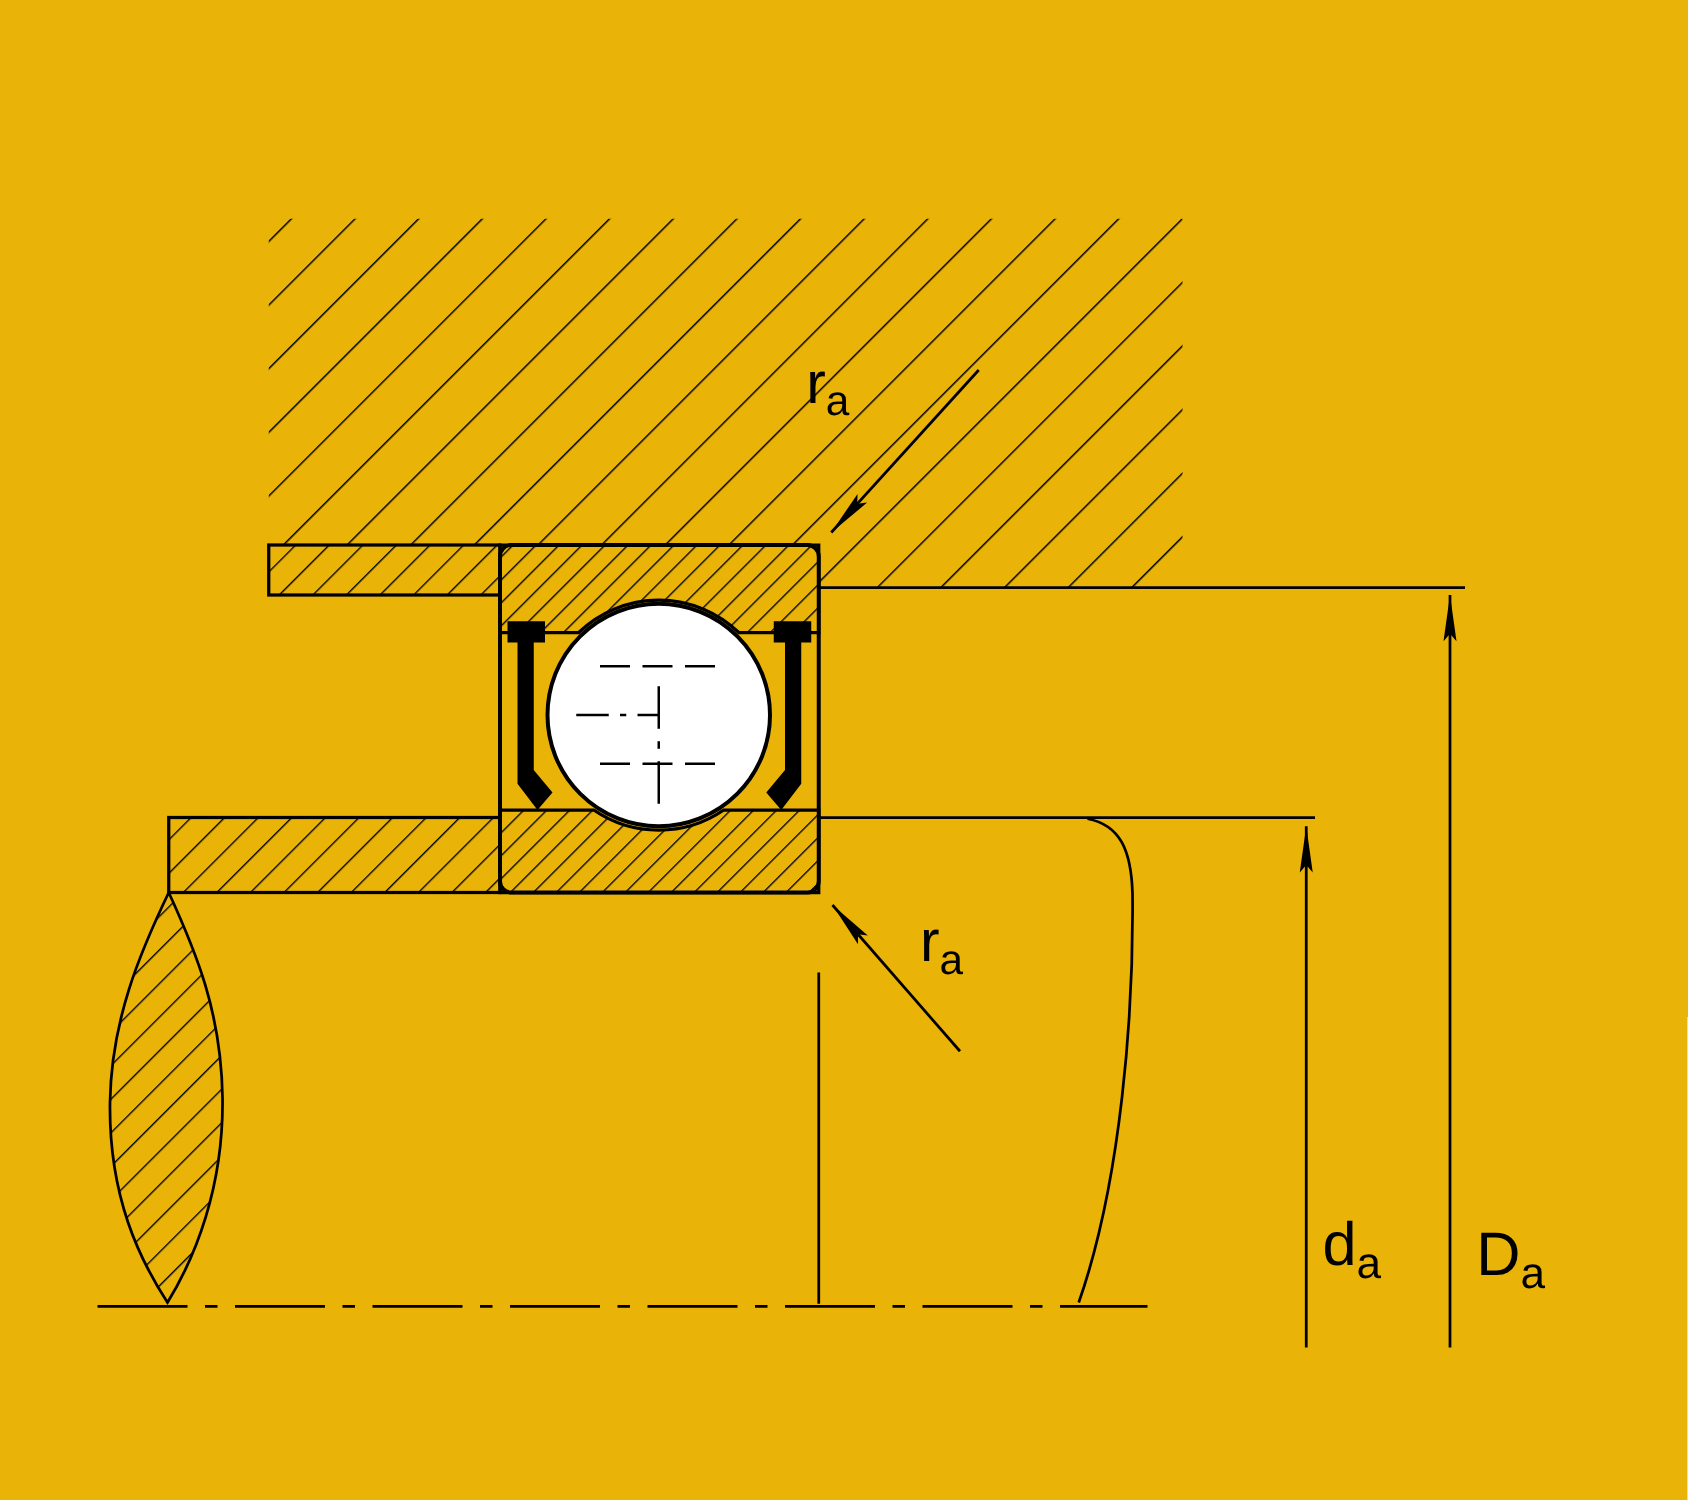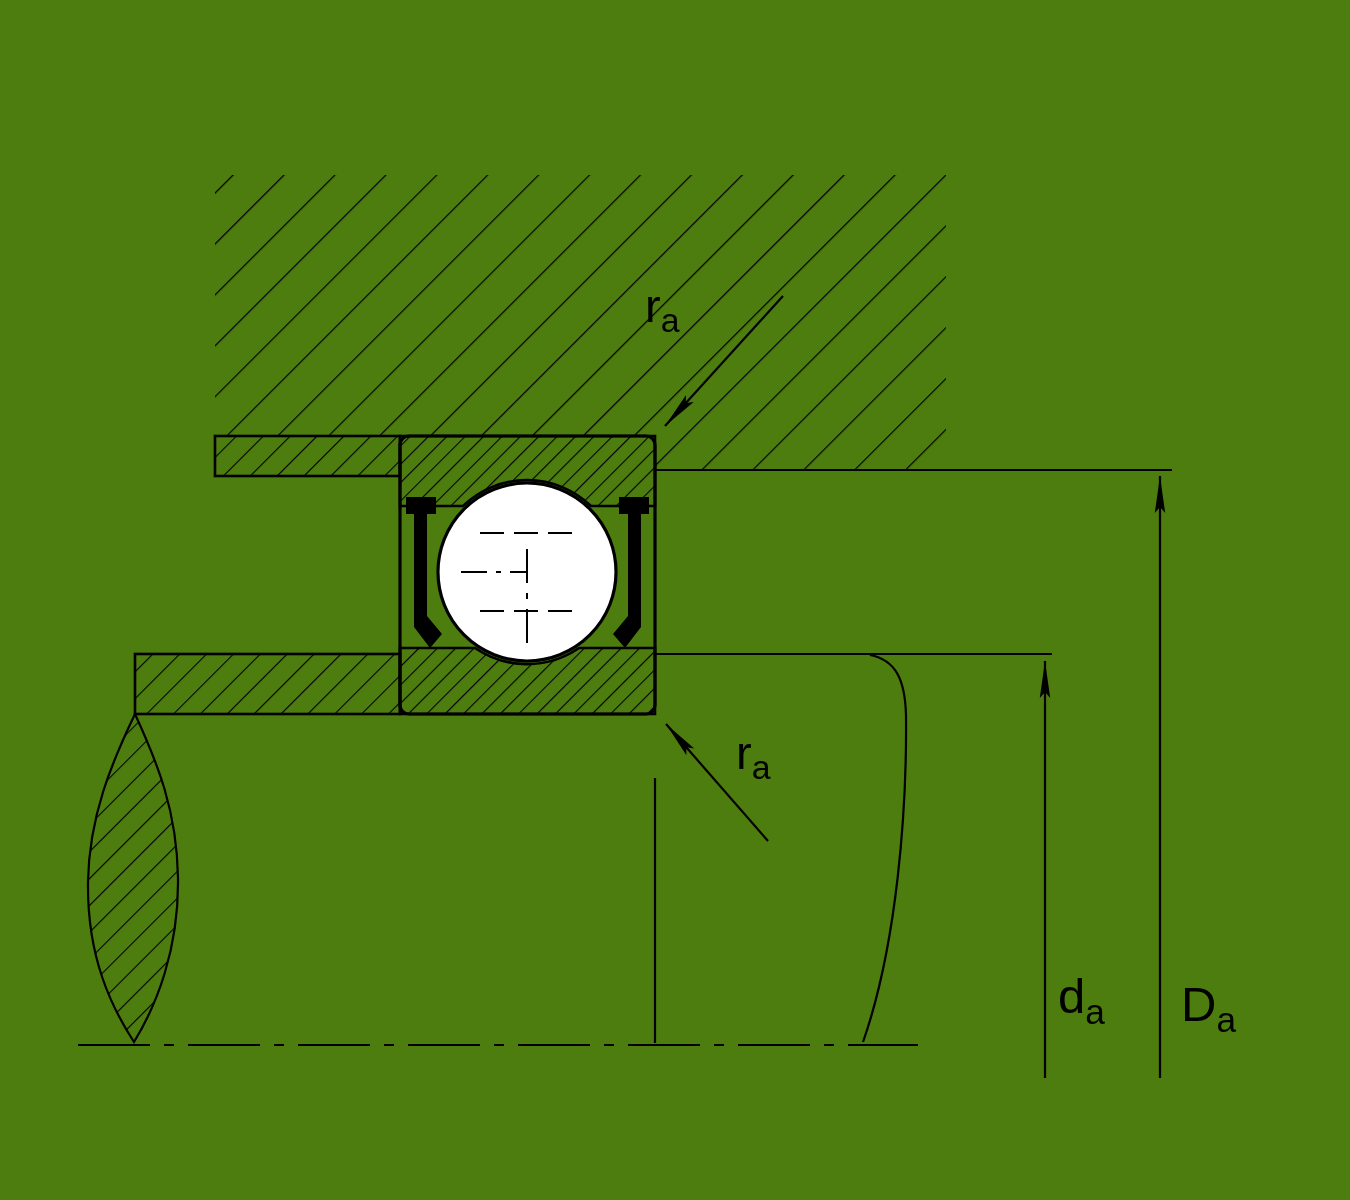--- a/index.html
+++ b/index.html
@@ -1,19 +1,19 @@
 <!DOCTYPE html>
 <html><head>
 <meta charset="utf-8">
 <style>
   html,body{margin:0;padding:0;background:#ffffff;}
   .stage{
     position:relative;
     width:1350px;height:1200px;
-    background:#4d7c0f;
+    background:#eab308;
     overflow:hidden;
     font-family:"Liberation Sans", sans-serif;
   }
   .stage svg{position:absolute;left:0;top:0;}
   .lbl{
     position:absolute;
     font-size:47px;
     color:#000;
     line-height:1;
     white-space:nowrap;

